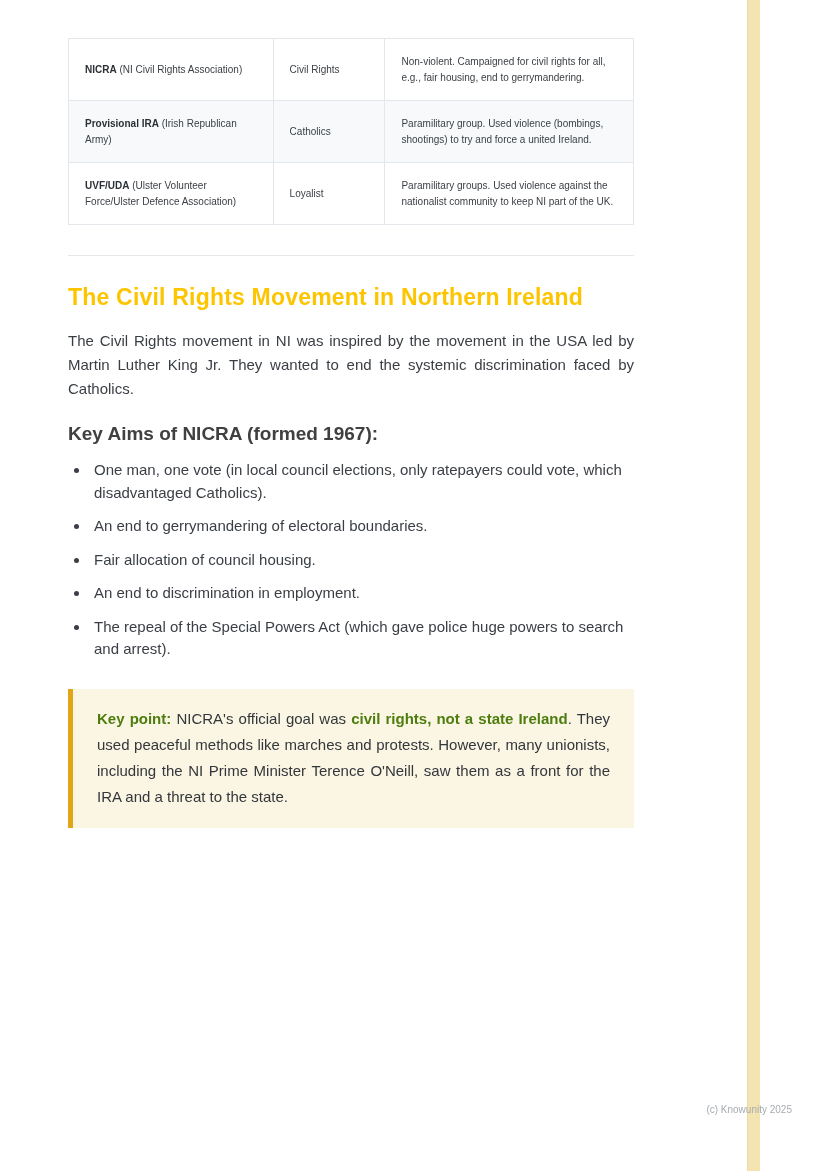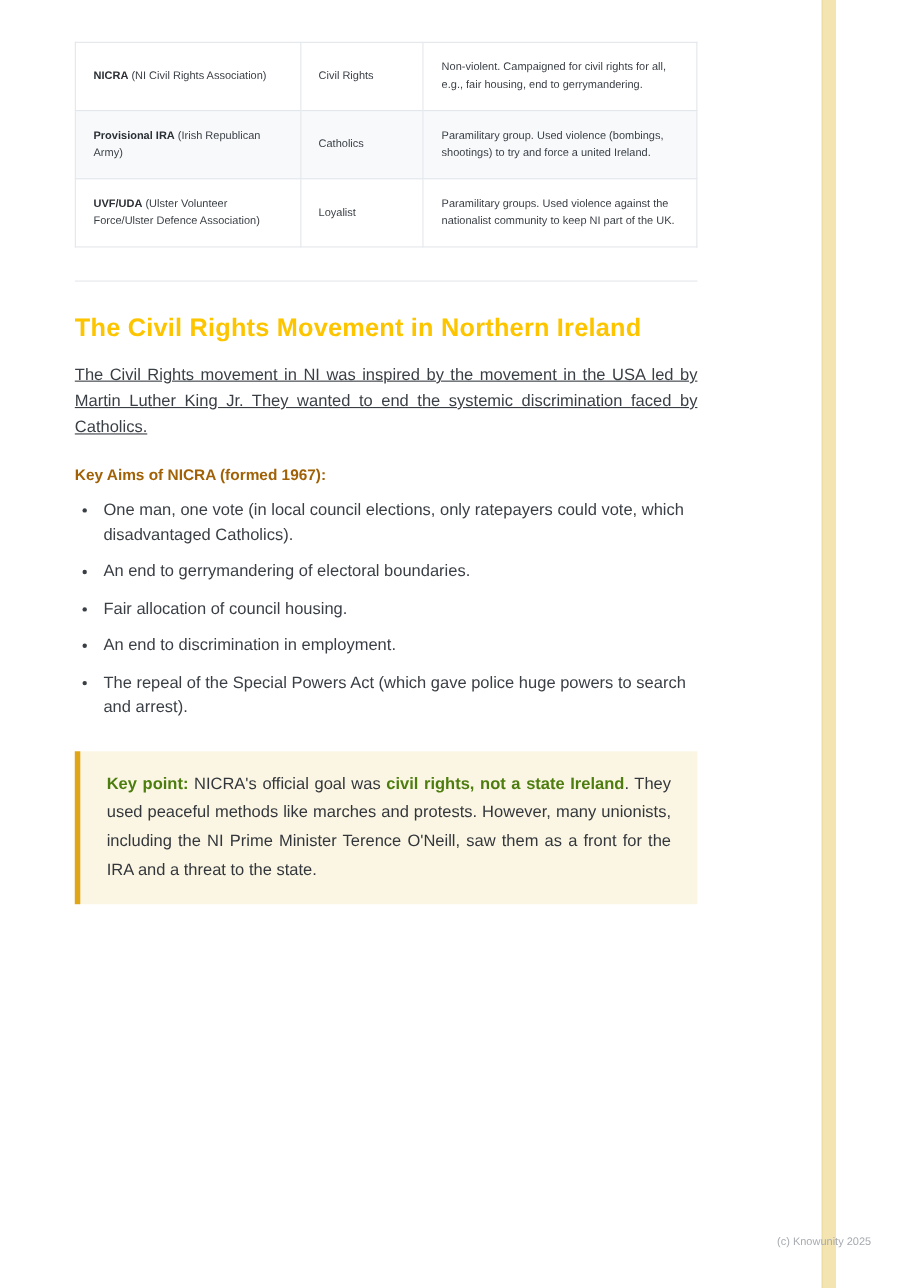--- a/index.html
+++ b/index.html
@@ -42,25 +42,24 @@
   h2.section-heading{
     margin:28px 0 18px 0;
     font-size:23px;font-weight:700;
     color:var(--accent);
     letter-spacing:0.2px;
   }
   p.body-text{
     margin:0 0 18px 0;
     font-size:15px;line-height:1.6;
     text-align:justify;
-    text-decoration:underline;
   }
   p.sub-heading{
     margin:22px 0 14px 0;
-    font-size:14px;font-weight:700;color:#a16207;
+    font-size:19px;font-weight:700;color:#404040;
   }
   ul.aims{
     margin:0 0 8px 0;padding-left:22px;
     font-size:15px;line-height:1.5;
   }
   ul.aims li{
     margin-bottom:11px;
     padding-left:4px;
   }
   .callout{
@@ -73,21 +72,21 @@
     margin:0;font-size:15px;line-height:1.75;
     text-align:justify;color:#33373c;
   }
   .callout strong{font-weight:700;color:#4d7c0f;}
   .edge-stripe{
     position:absolute;top:0;left:747px;width:13px;height:1171px;
     background:var(--stripe);
     border-left:1px solid #eadba2;
   }
   .watermark{
-    position:absolute;right:36px;bottom:36px;
+    position:absolute;right:36px;bottom:56px;
     font-size:10px;color:#a7abb0;
     z-index:2;
   }
 </style>
 </head>
 <body>
 
 <div class="content">
 
   <table>

